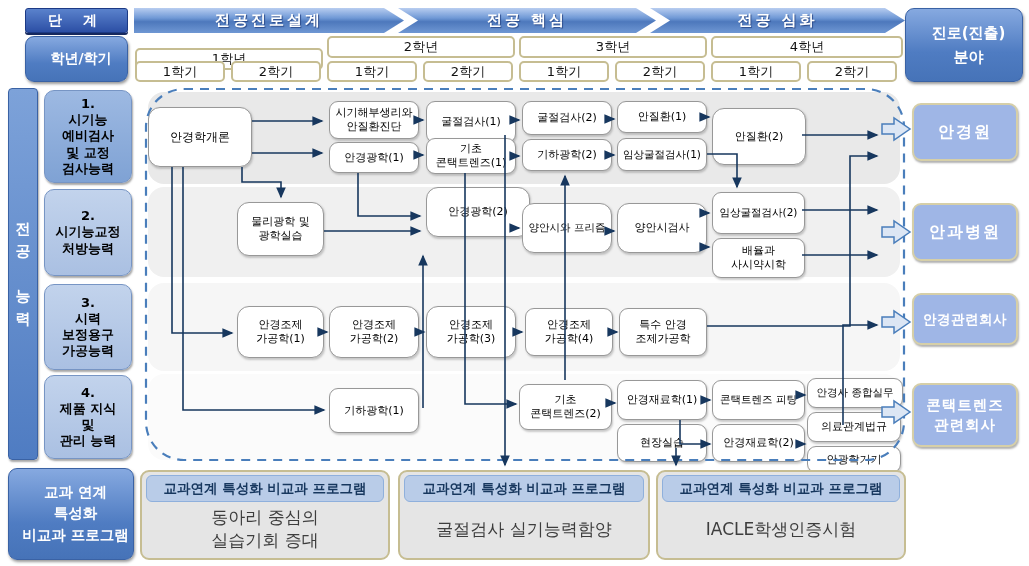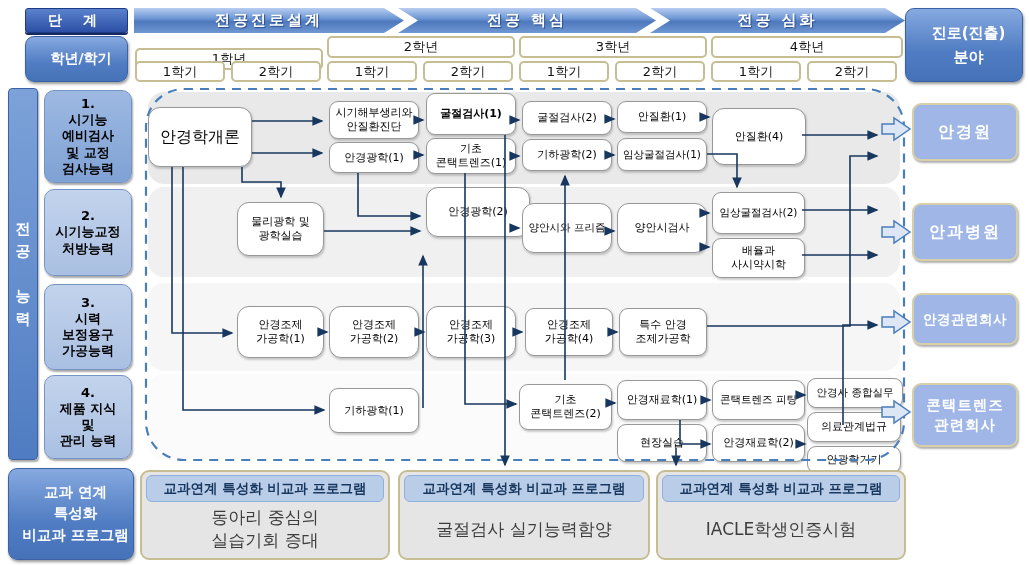--- a/index.html
+++ b/index.html
@@ -149,51 +149,51 @@
 제품 지식
 및
 관리 능력</span>
   </div>
   <div class="abs ctr blue-pill pre" style="left:8px;top:468px;width:126px;height:92px;font-size:14.5px;line-height:1.45;">
     <span class="pre">교과 연계
 특성화
 비교과 프로그램</span>
   </div>
 
-  <div class="abs ctr course big" style="left:148px;top:107px;width:104px;height:60px;font-size:16px;">
+  <div class="abs ctr course big" style="left:148px;top:107px;width:104px;height:60px;font-size:12px;">
       <span class="pre">안경학개론</span>
     </div>
   <div class="abs ctr course" style="left:329px;top:101px;width:90px;height:38px;">
       <span class="pre">시기해부생리와
 안질환진단</span>
     </div>
   <div class="abs ctr course" style="left:329px;top:142px;width:90px;height:31px;">
       <span class="pre">안경광학(1)</span>
     </div>
-  <div class="abs ctr course" style="left:426px;top:93px;width:90px;height:42px;font-weight:bold;">
+  <div class="abs ctr course" style="left:426px;top:101px;width:90px;height:42px;">
       <span class="pre">굴절검사(1)</span>
     </div>
   <div class="abs ctr course" style="left:426px;top:138px;width:90px;height:36px;">
       <span class="pre">기초
 콘택트렌즈(1)</span>
     </div>
   <div class="abs ctr course" style="left:522px;top:101px;width:90px;height:34px;">
       <span class="pre">굴절검사(2)</span>
     </div>
   <div class="abs ctr course" style="left:522px;top:139px;width:90px;height:32px;">
       <span class="pre">기하광학(2)</span>
     </div>
   <div class="abs ctr course" style="left:617px;top:101px;width:90px;height:32px;">
       <span class="pre">안질환(1)</span>
     </div>
   <div class="abs ctr course sm" style="left:617px;top:138px;width:90px;height:33px;">
       <span class="pre">임상굴절검사(1)</span>
     </div>
   <div class="abs ctr course big" style="left:712px;top:108px;width:94px;height:57px;">
-      <span class="pre">안질환(4)</span>
+      <span class="pre">안질환(2)</span>
     </div>
 
   <div class="abs ctr course big" style="left:237px;top:202px;width:87px;height:54px;">
       <span class="pre">물리광학 및
 광학실습</span>
     </div>
   <div class="abs ctr course big" style="left:426px;top:187px;width:104px;height:50px;">
       <span class="pre">안경광학(2)</span>
     </div>
   <div class="abs ctr course big sm" style="left:522px;top:203px;width:90px;height:50px;">

